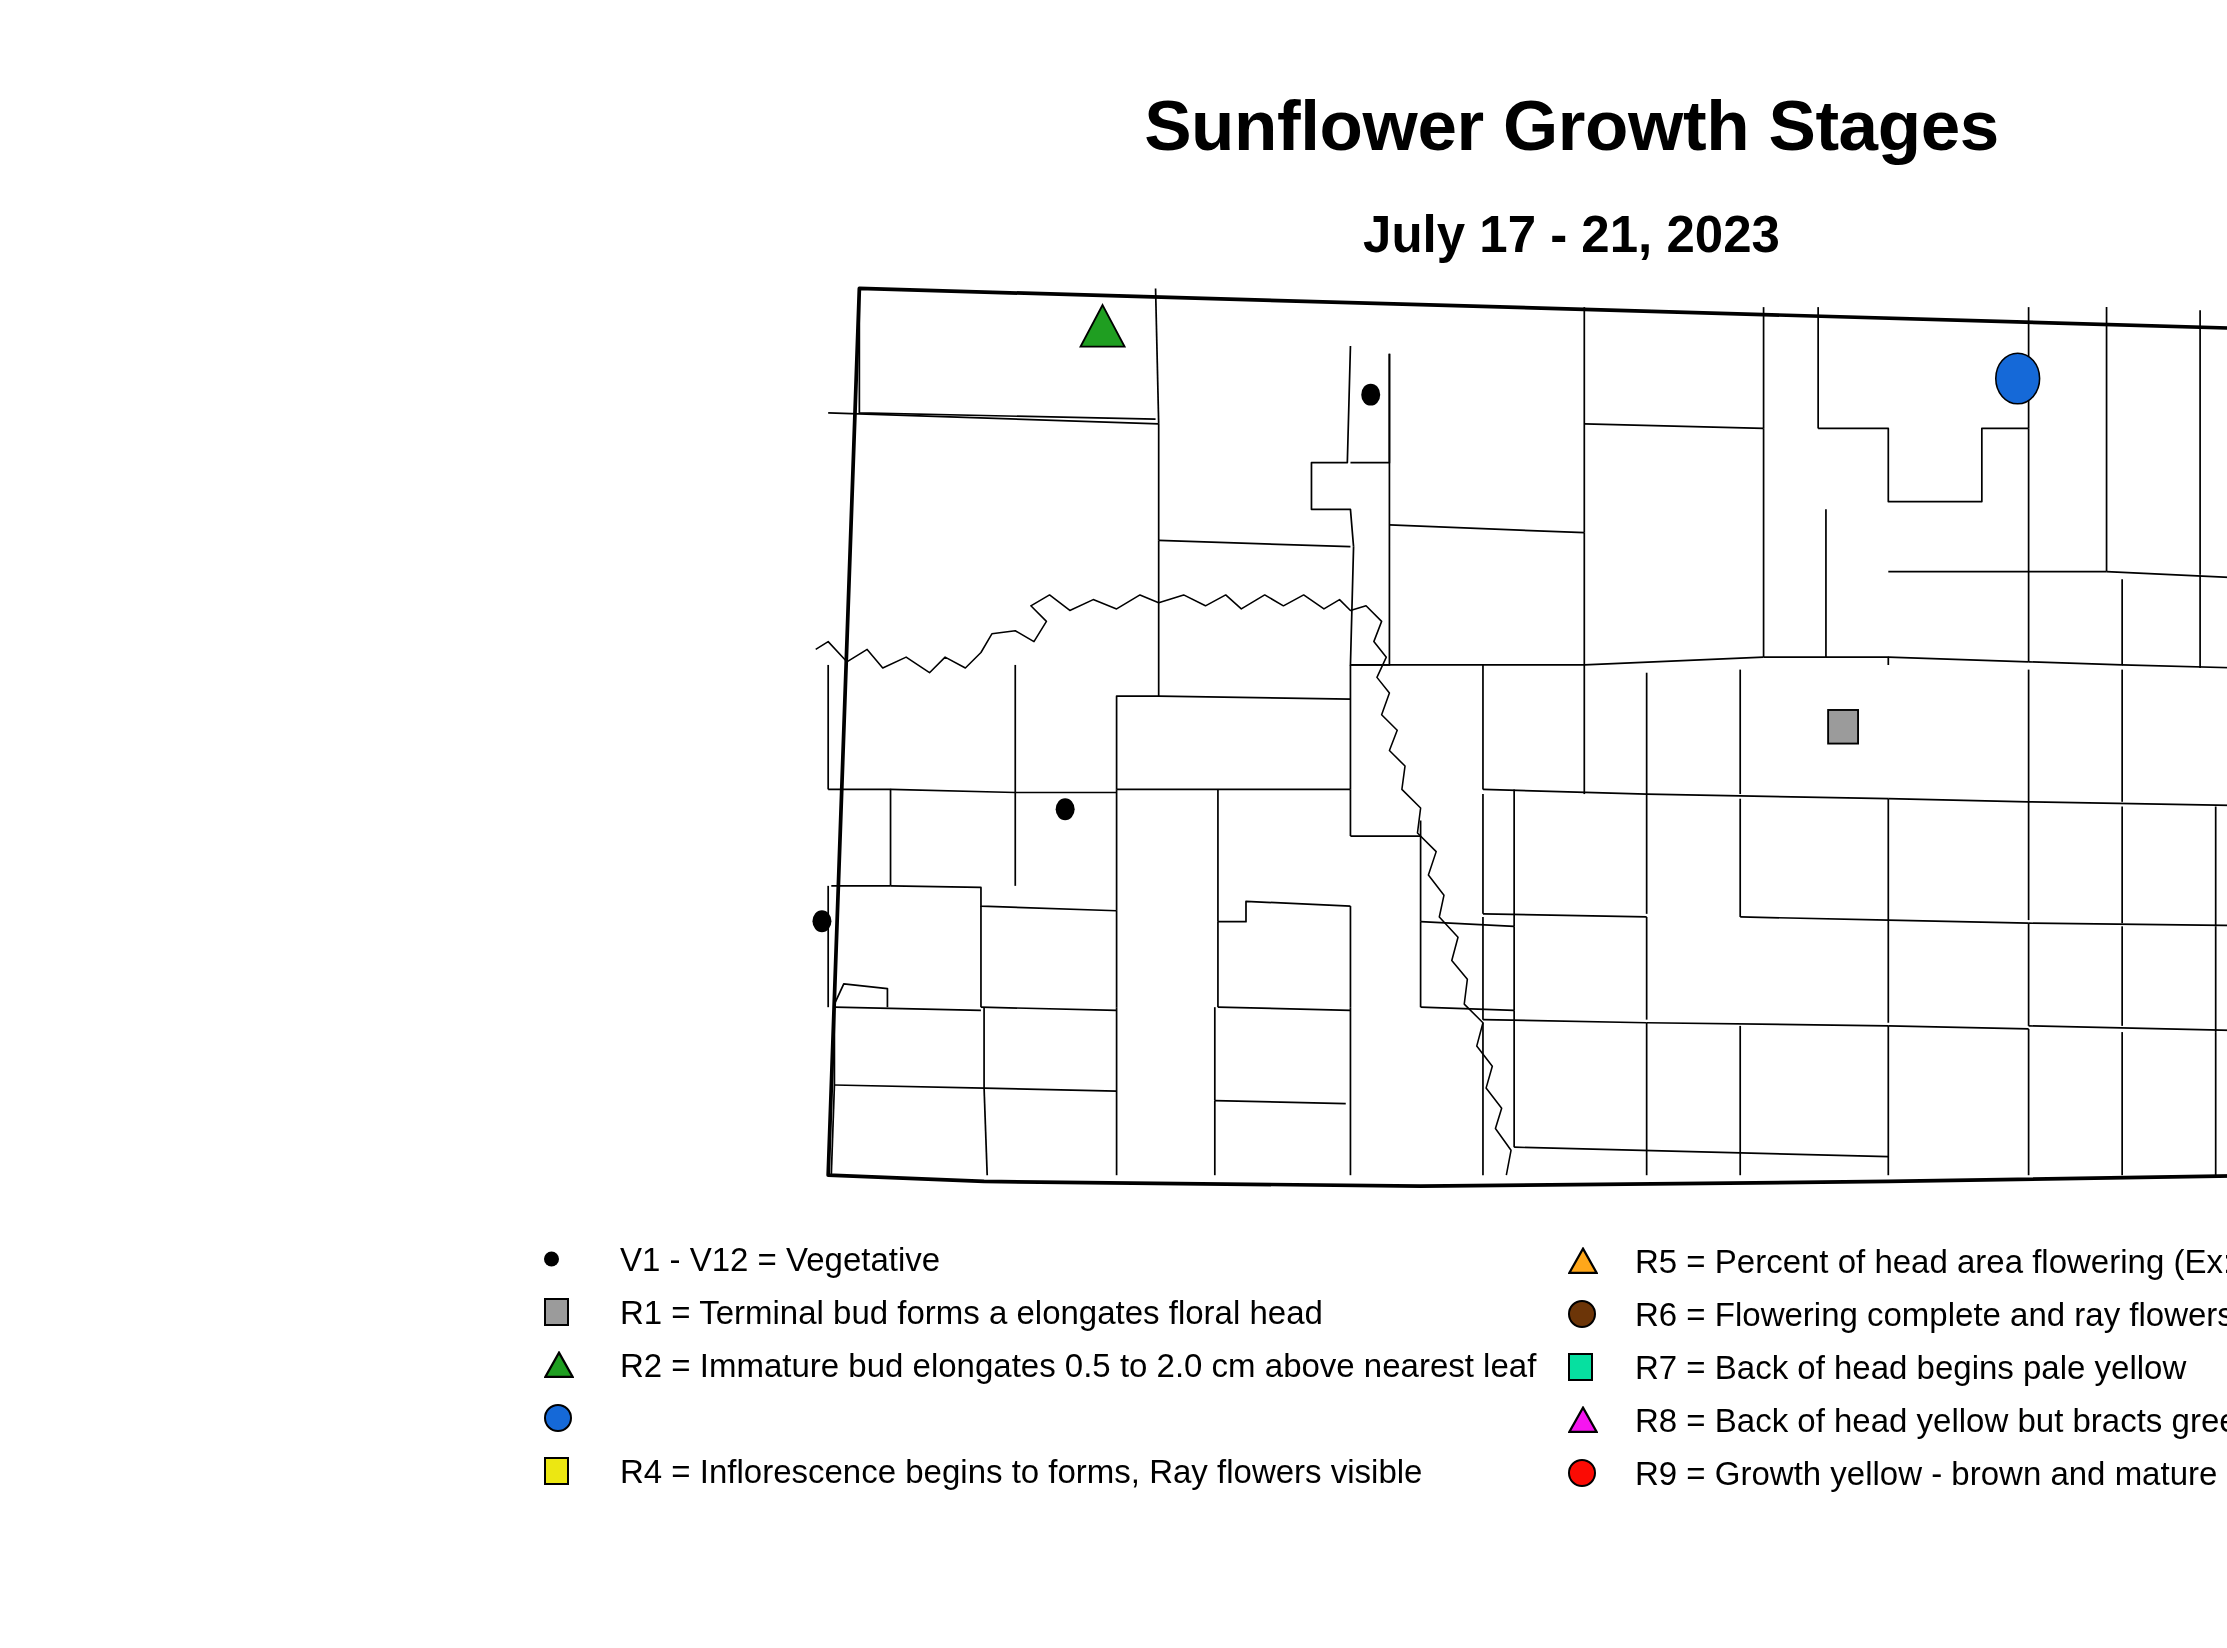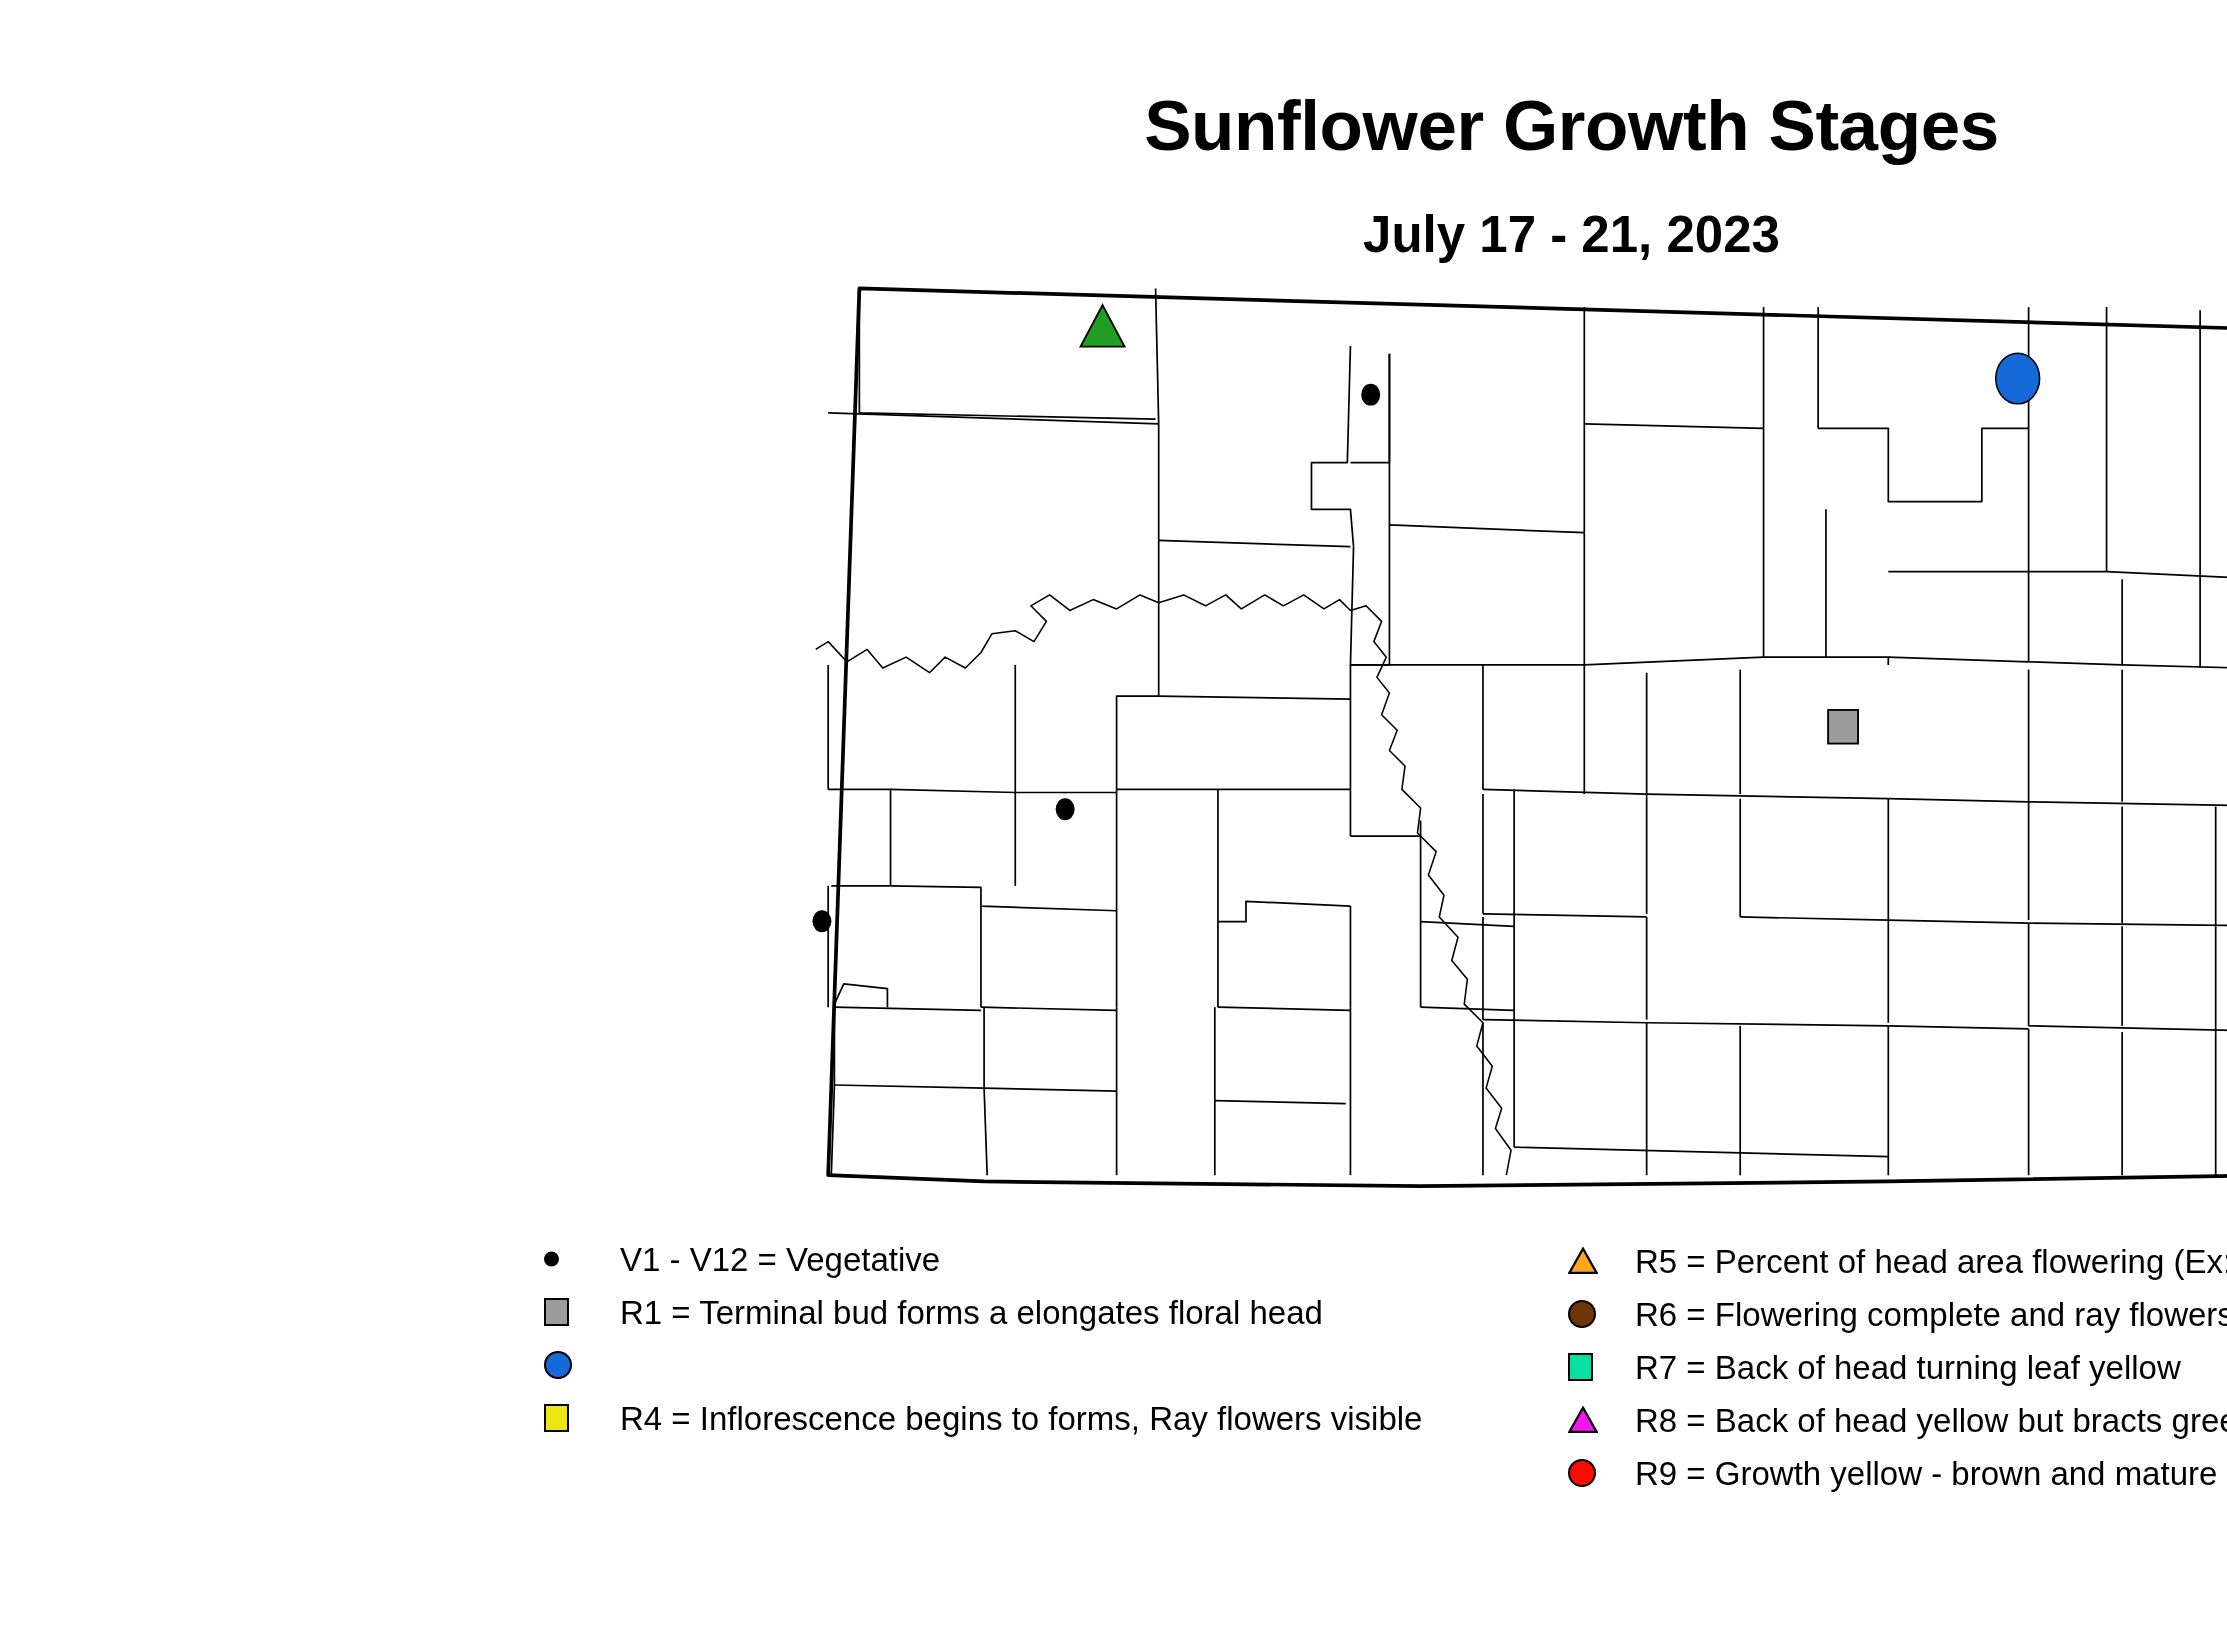--- a/index.html
+++ b/index.html
@@ -263,20 +263,28 @@
   <div class="legend" id="legend-left">
       <div class="legend-row">
         <span class="legend-mark m-dot-sm" style="background:#000000"></span>
         <span class="legend-label">V1 - V12 = Vegetative</span>
       </div>
       <div class="legend-row">
         <span class="legend-mark m-square-lg" style="background:#9b9b9b"></span>
         <span class="legend-label">R1 = Terminal bud forms a elongates floral head</span>
       </div>
       <div class="legend-row">
+        <span class="legend-mark m-tri-wrap">
+          <svg viewBox="0 0 68 62">
+            <polygon points="34,3 65,58 3,58" fill="#1f9e21" stroke="#000000" stroke-width="5" stroke-linejoin="miter"></polygon>
+          </svg>
+        </span>
+        <span class="legend-label">R2 = Immature bud elongates 0.5 to 2.0 cm above nearest leaf</span>
+      </div>
+      <div class="legend-row">
         <span class="legend-mark m-circle" style="background:#1569d8"></span>
       </div>
       <div class="legend-row">
         <span class="legend-mark m-square-lg" style="background:#ece712"></span>
         <span class="legend-label">R4 = Inflorescence begins to forms, Ray flowers visible</span>
       </div>
     </div>
   <div class="legend" id="legend-right">
       <div class="legend-row">
         <span class="legend-mark m-tri-wrap">
@@ -285,21 +293,21 @@
           </svg>
         </span>
         <span class="legend-label">R5 = Percent of head area flowering (Ex:- R5.3 = 30% , R5.8 = 80%)</span>
       </div>
       <div class="legend-row">
         <span class="legend-mark m-circle" style="background:#6c3508"></span>
         <span class="legend-label">R6 = Flowering complete and ray flowers wilting</span>
       </div>
       <div class="legend-row">
         <span class="legend-mark m-square-lg" style="background:#06e0a0"></span>
-        <span class="legend-label">R7 = Back of head turning leaf yellow</span>
+        <span class="legend-label">R7 = Back of head begins pale yellow</span>
       </div>
       <div class="legend-row">
         <span class="legend-mark m-tri-wrap">
           <svg viewBox="0 0 68 62">
             <polygon points="34,3 65,58 3,58" fill="#f615f0" stroke="#000000" stroke-width="5" stroke-linejoin="miter"></polygon>
           </svg>
         </span>
         <span class="legend-label">R8 = Back of head yellow but bracts green</span>
       </div>
       <div class="legend-row">

